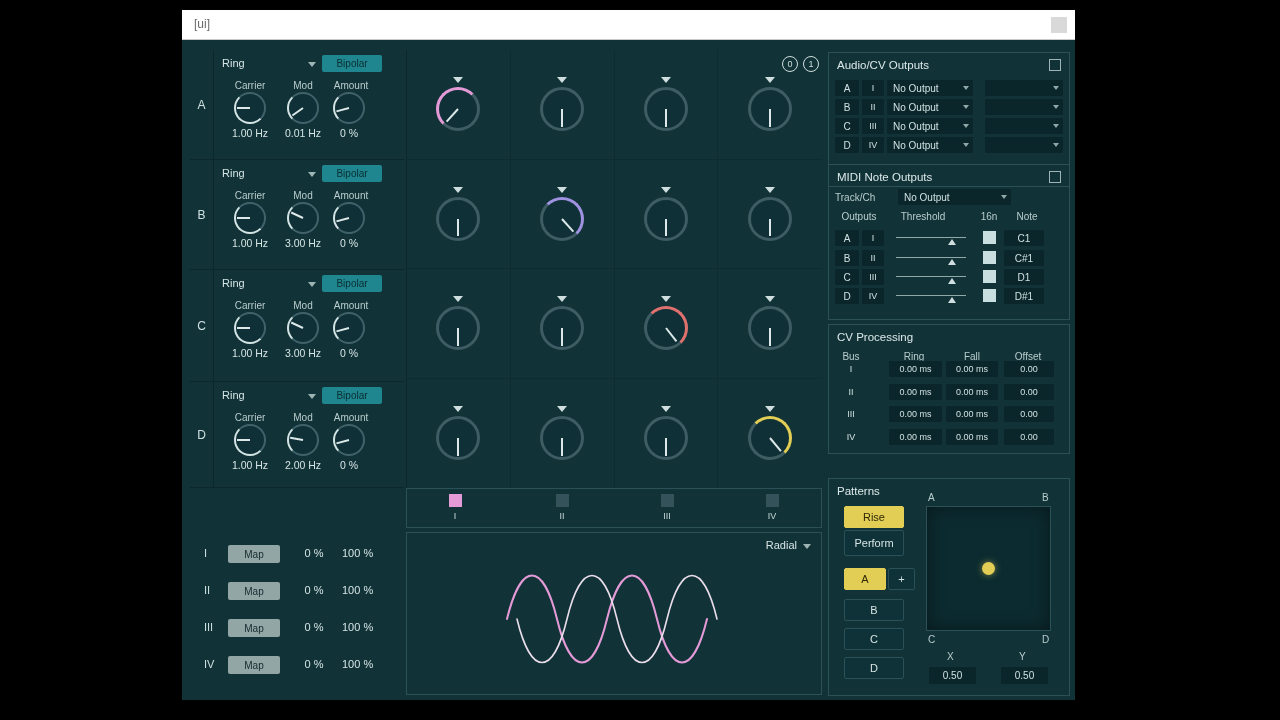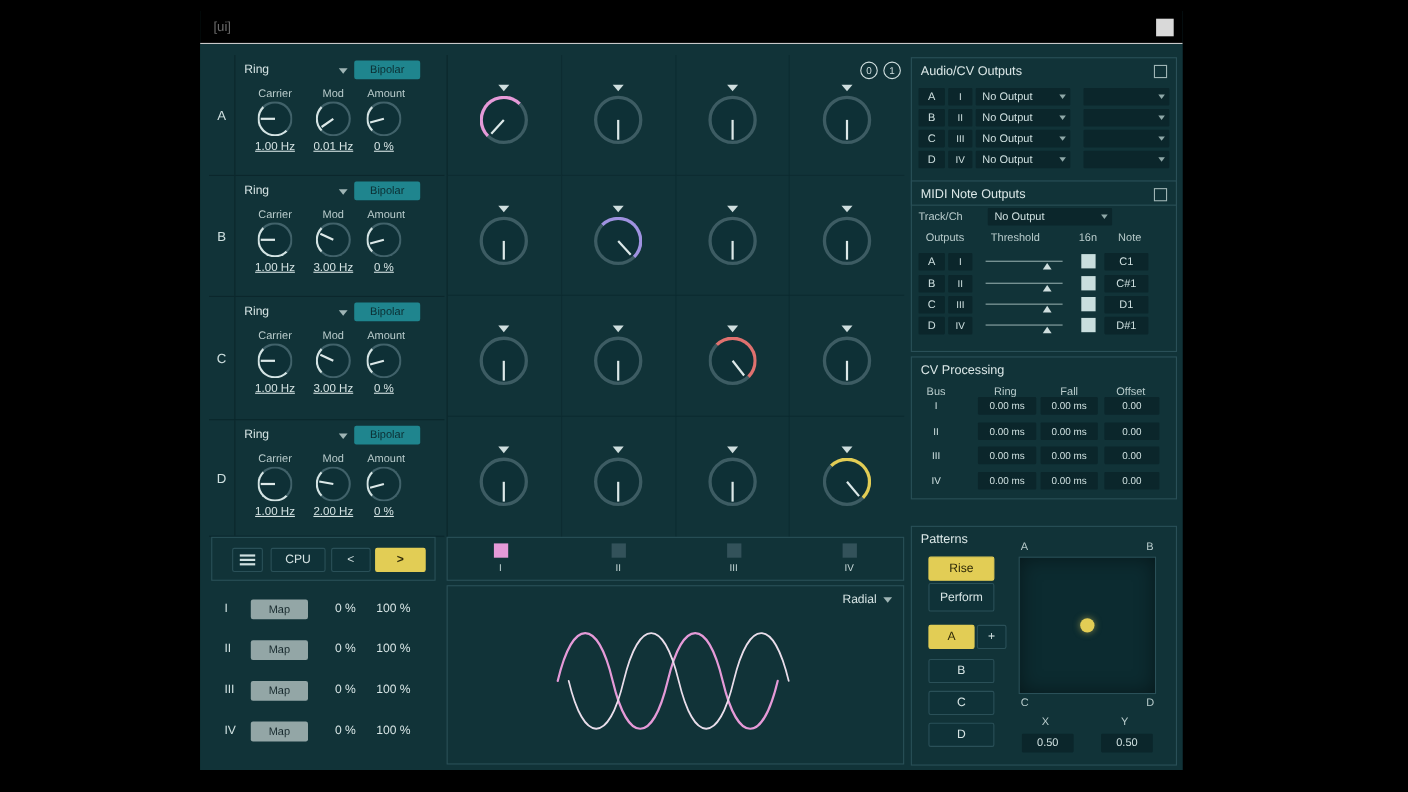--- a/index.html
+++ b/index.html
@@ -1,32 +1,32 @@
 <!DOCTYPE html>
 <html style="--accent-pink: #e59ad8; --accent-purple: #9f92e0; --accent-red: #e0716f; --accent-yellow: #e2cd55; --accent-teal: #1f858e;"><head>
 <meta charset="utf-8">
 <style>
   * { margin:0; padding:0; box-sizing:border-box; }
   html,body { width:1280px; height:720px; background:#000; font-family:"Liberation Sans",sans-serif; }
   .stage { position:relative; width:1280px; height:720px; background:#000; overflow:hidden; }
   .window { position:absolute; left:182px; top:10px; width:893px; height:690px; background:#113338; }
-  .titlebar { position:absolute; left:0; top:0; width:100%; height:30px; background:#000000; border-bottom:1px solid #c9c9c9; }
+  .titlebar { position:absolute; left:0; top:0; width:100%; height:30px; background:#ffffff; border-bottom:1px solid #c9c9c9; }
   .titlebar .title { position:absolute; left:12px; top:7px; font-size:12px; color:#6a6a6a; }
   .titlebar .close { position:absolute; right:8px; top:7px; width:16px; height:16px; background:#d9d9d9; }
   .device { position:absolute; left:0; top:30px; width:893px; height:660px; background:#113338; }
 
   
   .chan { position:absolute; left:8px; width:214px; height:110px; border-bottom:1px solid #0b272c; }
   .chan-letter { position:absolute; left:0; top:0; width:24px; height:100%; border-right:1px solid #0b272c; color:#cfe0e0; font-size:12px; display:flex; align-items:center; justify-content:center; }
   .mode { position:absolute; left:32px; top:7px; width:100px; height:15px; color:#d6e4e4; font-size:11px; }
   .mode .caret { position:absolute; right:6px; top:5px; }
   .caret { width:0; height:0; border-left:4px solid transparent; border-right:4px solid transparent; border-top:5px solid #9fb5b5; display:inline-block; }
   .bipolar { position:absolute; left:132px; top:5px; width:60px; height:17px; background:var(--accent-teal); color:#0b2e32; font-size:10px; border:none; border-radius:2px; font-family:inherit; }
   .klabel { position:absolute; top:30px; width:50px; text-align:center; color:#b9cccc; font-size:10px; }
-  .kval { position:absolute; top:77px; text-align:center; color:#d6e4e4; font-size:10.5px;text-decoration:underline; }
+  .kval { position:absolute; top:77px; text-align:center; color:#d6e4e4; font-size:10.5px; }
   .knob { position:absolute; top:42px; width:32px; height:32px; border-radius:50%; background:#0e3036; border:2px solid #41626a; }
   .knob.arcL { border-left-color:#d4e4e4; }
   .knob.arcLB { border-left-color:#d4e4e4; border-bottom-color:#d4e4e4; }
   .ptr { position:absolute; left:calc(50% - 1px); top:50%; width:2px; height:46%; background:#dce8e8; transform-origin:50% 0; }
 
   
   .matrix { position:absolute; left:224px; top:10px; width:416px; height:438px; display:grid; grid-template-columns:repeat(4,1fr); grid-template-rows:repeat(4,1fr); border-left:1px solid #0b272c; }
   .mcell { position:relative; border-right:1px solid #0d2c31; border-bottom:1px solid #0d2c31; display:flex; flex-direction:column; align-items:center; justify-content:center; gap:4px; }
   .mcell:nth-child(4n){ border-right:none; }
   .mcell:nth-child(n+13){ border-bottom:none; }
@@ -288,28 +288,20 @@
         <div class="slot active" style="left:42px"></div>
         <div class="slot" style="left:149px"></div>
         <div class="slot" style="left:254px"></div>
         <div class="slot" style="left:359px"></div>
         <div class="slot-label" style="left:33px">I</div>
         <div class="slot-label" style="left:140px">II</div>
         <div class="slot-label" style="left:245px">III</div>
         <div class="slot-label" style="left:350px">IV</div>
       </div>
 
-      <div class="toolbar">
-        <button class="tbtn" style="left:18px;width:28px">
-            <span class="bars"></span>
-          </button>
-        <button class="tbtn" style="left:53px;width:50px">CPU</button>
-        <button class="tbtn" style="left:108px;width:36px">&lt;</button>
-        <button class="tbtn next" style="left:148px;width:46px">&gt;</button>
-      </div>
 
       <div class="maprow" style="top:505px">
         <span class="num">I</span>
         <button class="mapbtn">Map</button>
         <span class="minv">0 %</span>
         <span class="maxv">100 %</span>
       </div>
       <div class="maprow" style="top:542px">
         <span class="num">II</span>
         <button class="mapbtn">Map</button>

